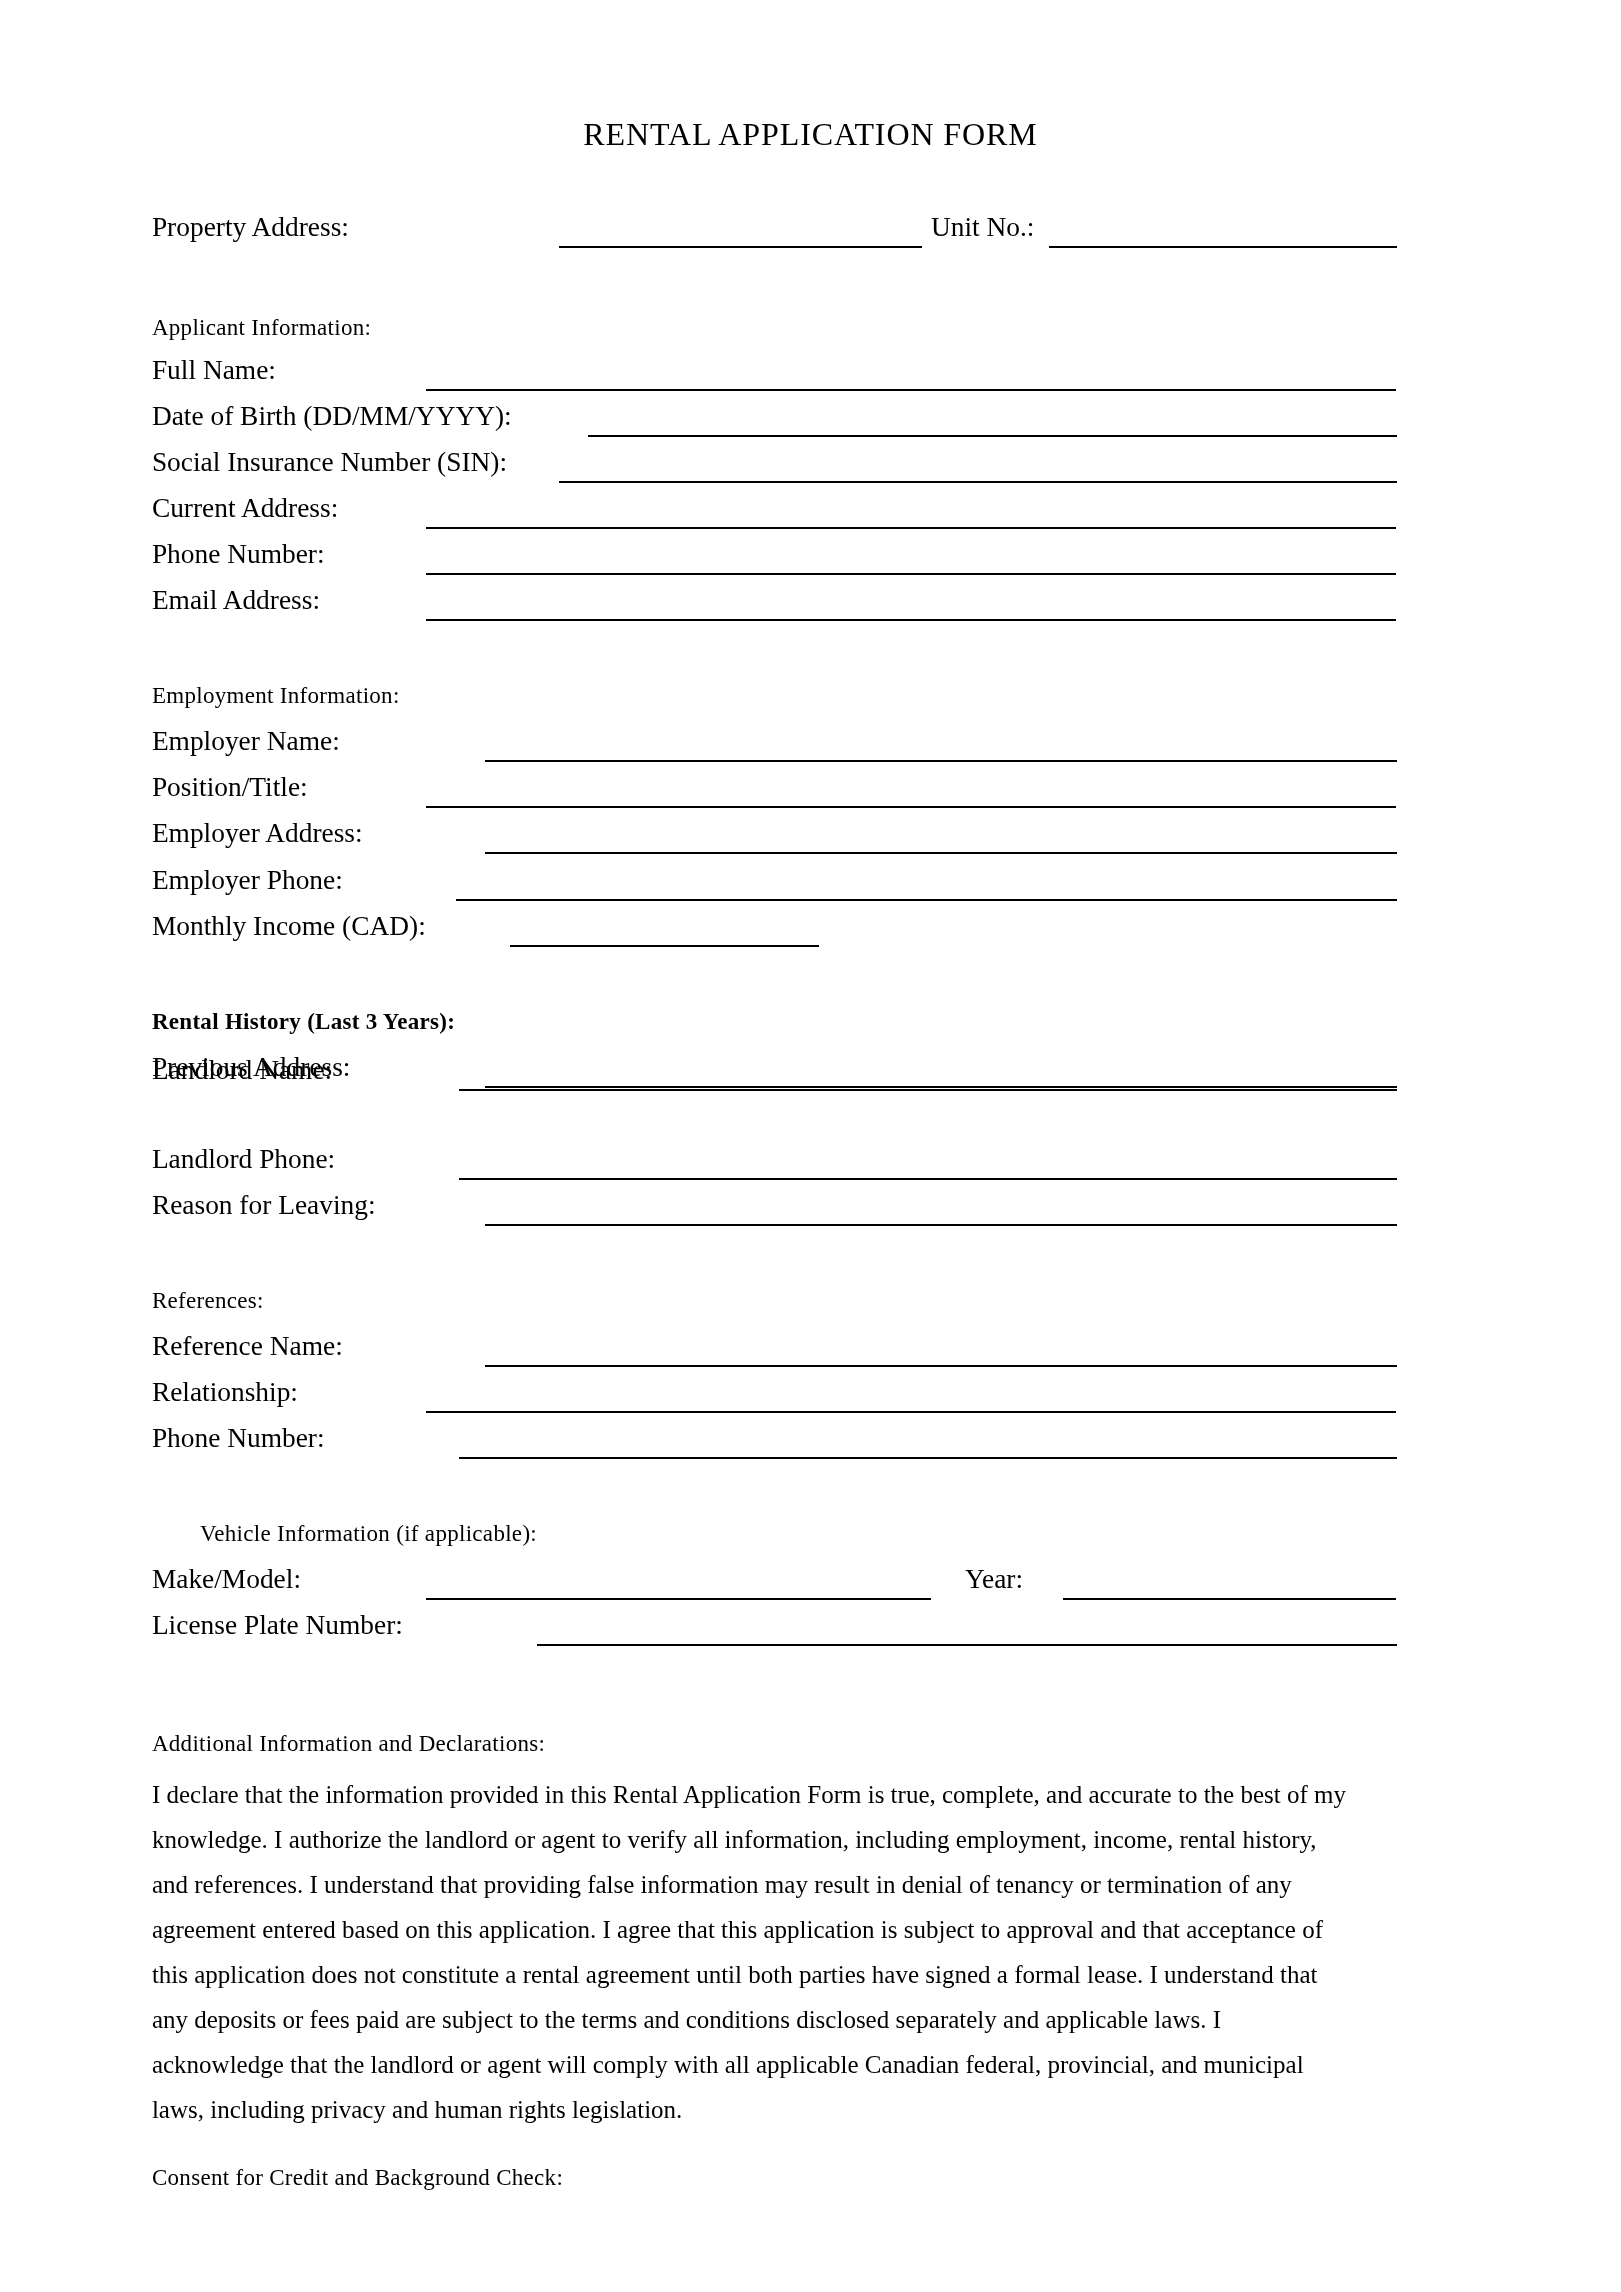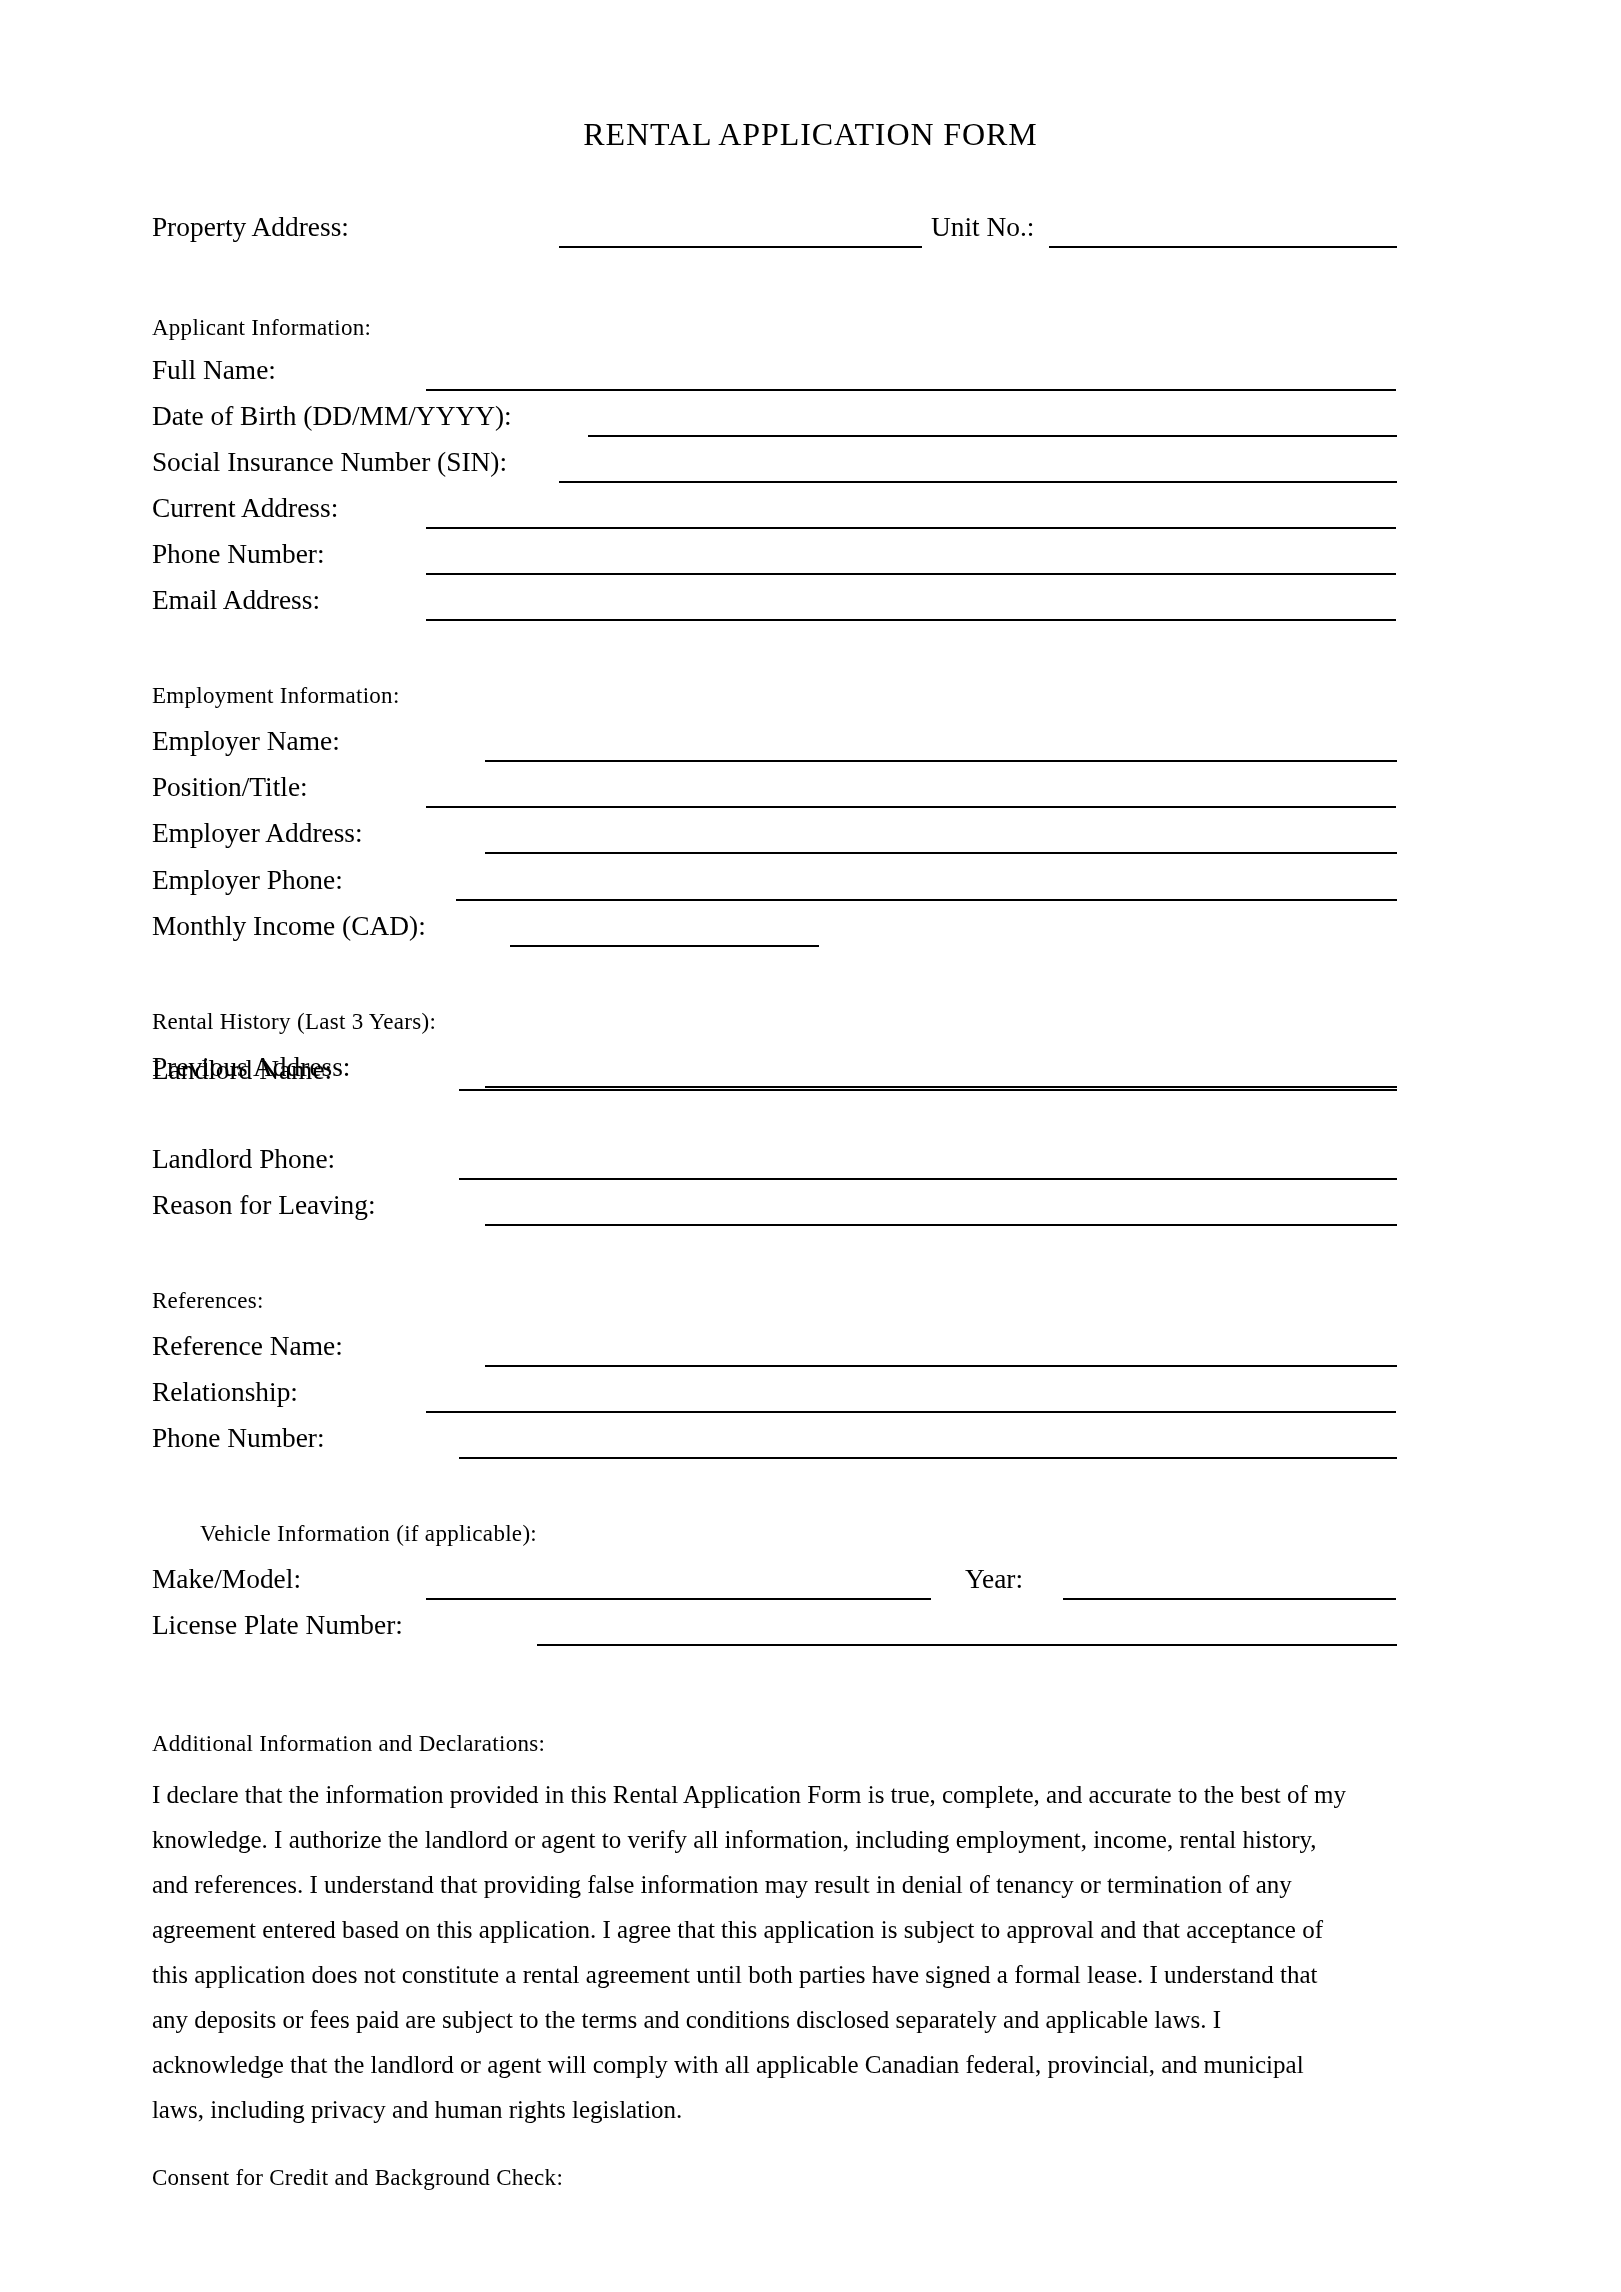--- a/index.html
+++ b/index.html
@@ -154,21 +154,21 @@
     <div class="row" style="top:864px;">
       <span class="label">Employer Phone:</span>
       <span class="rule" style="left:309px; width:941px; top:35px;"></span>
     </div>
 
     <div class="row" style="top:910px;">
       <span class="label">Monthly Income (CAD):</span>
       <span class="rule" style="left:363px; width:309px; top:35px;"></span>
     </div>
 
-    <div class="section-head" style="top:1005px;">Rental History (Last 3 Years):</div>
+    <div class="section-head" style="top:1005px;font-weight:bold;">Rental History (Last 3 Years):</div>
 
     <div class="row" style="top:1051px;">
       <span class="label">Previous Address:</span>
       <span class="rule" style="left:338px; width:912px; top:35px;"></span>
     </div>
 
     <div class="row" style="top:1054px;">
       <span class="label">Landlord Name:</span>
       <span class="rule" style="left:312px; width:938px; top:35px;"></span>
     </div>

